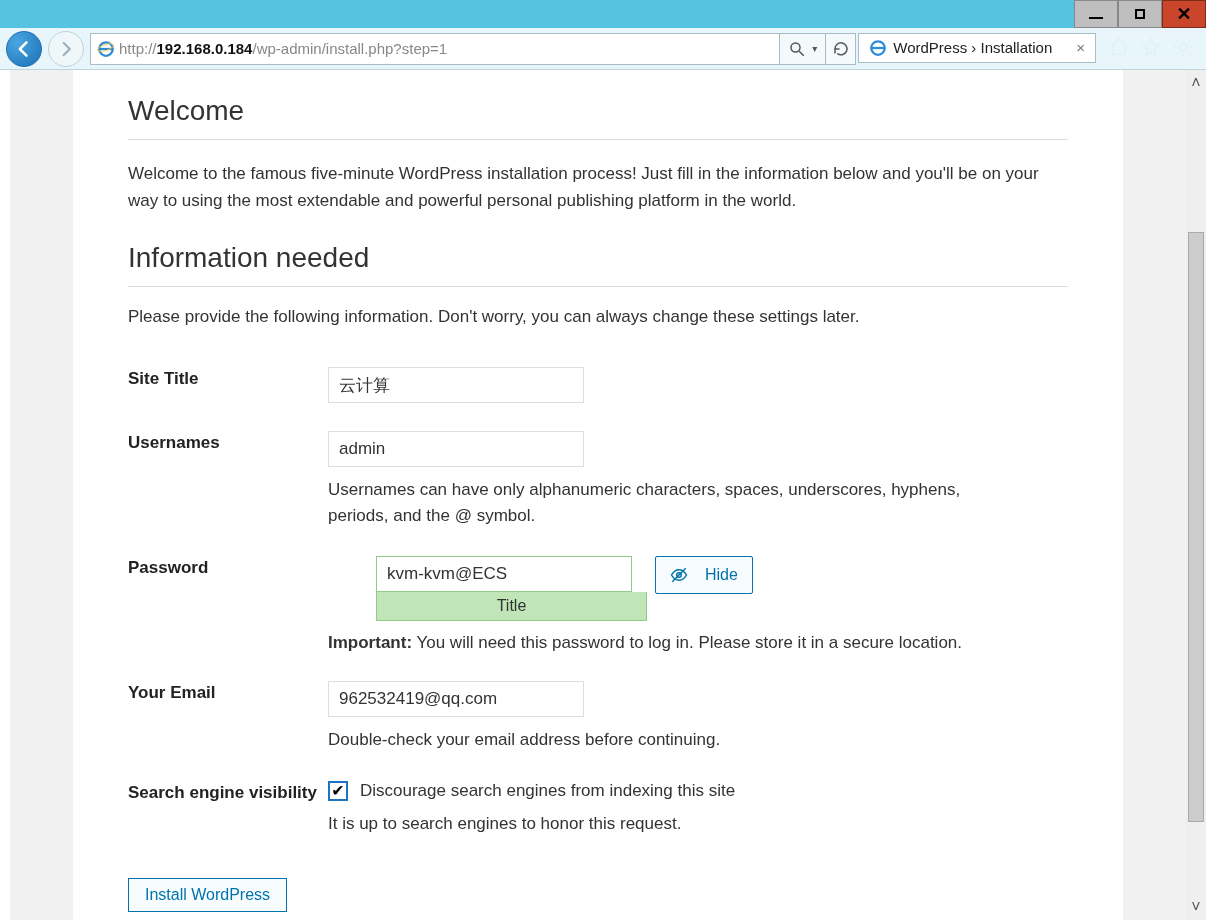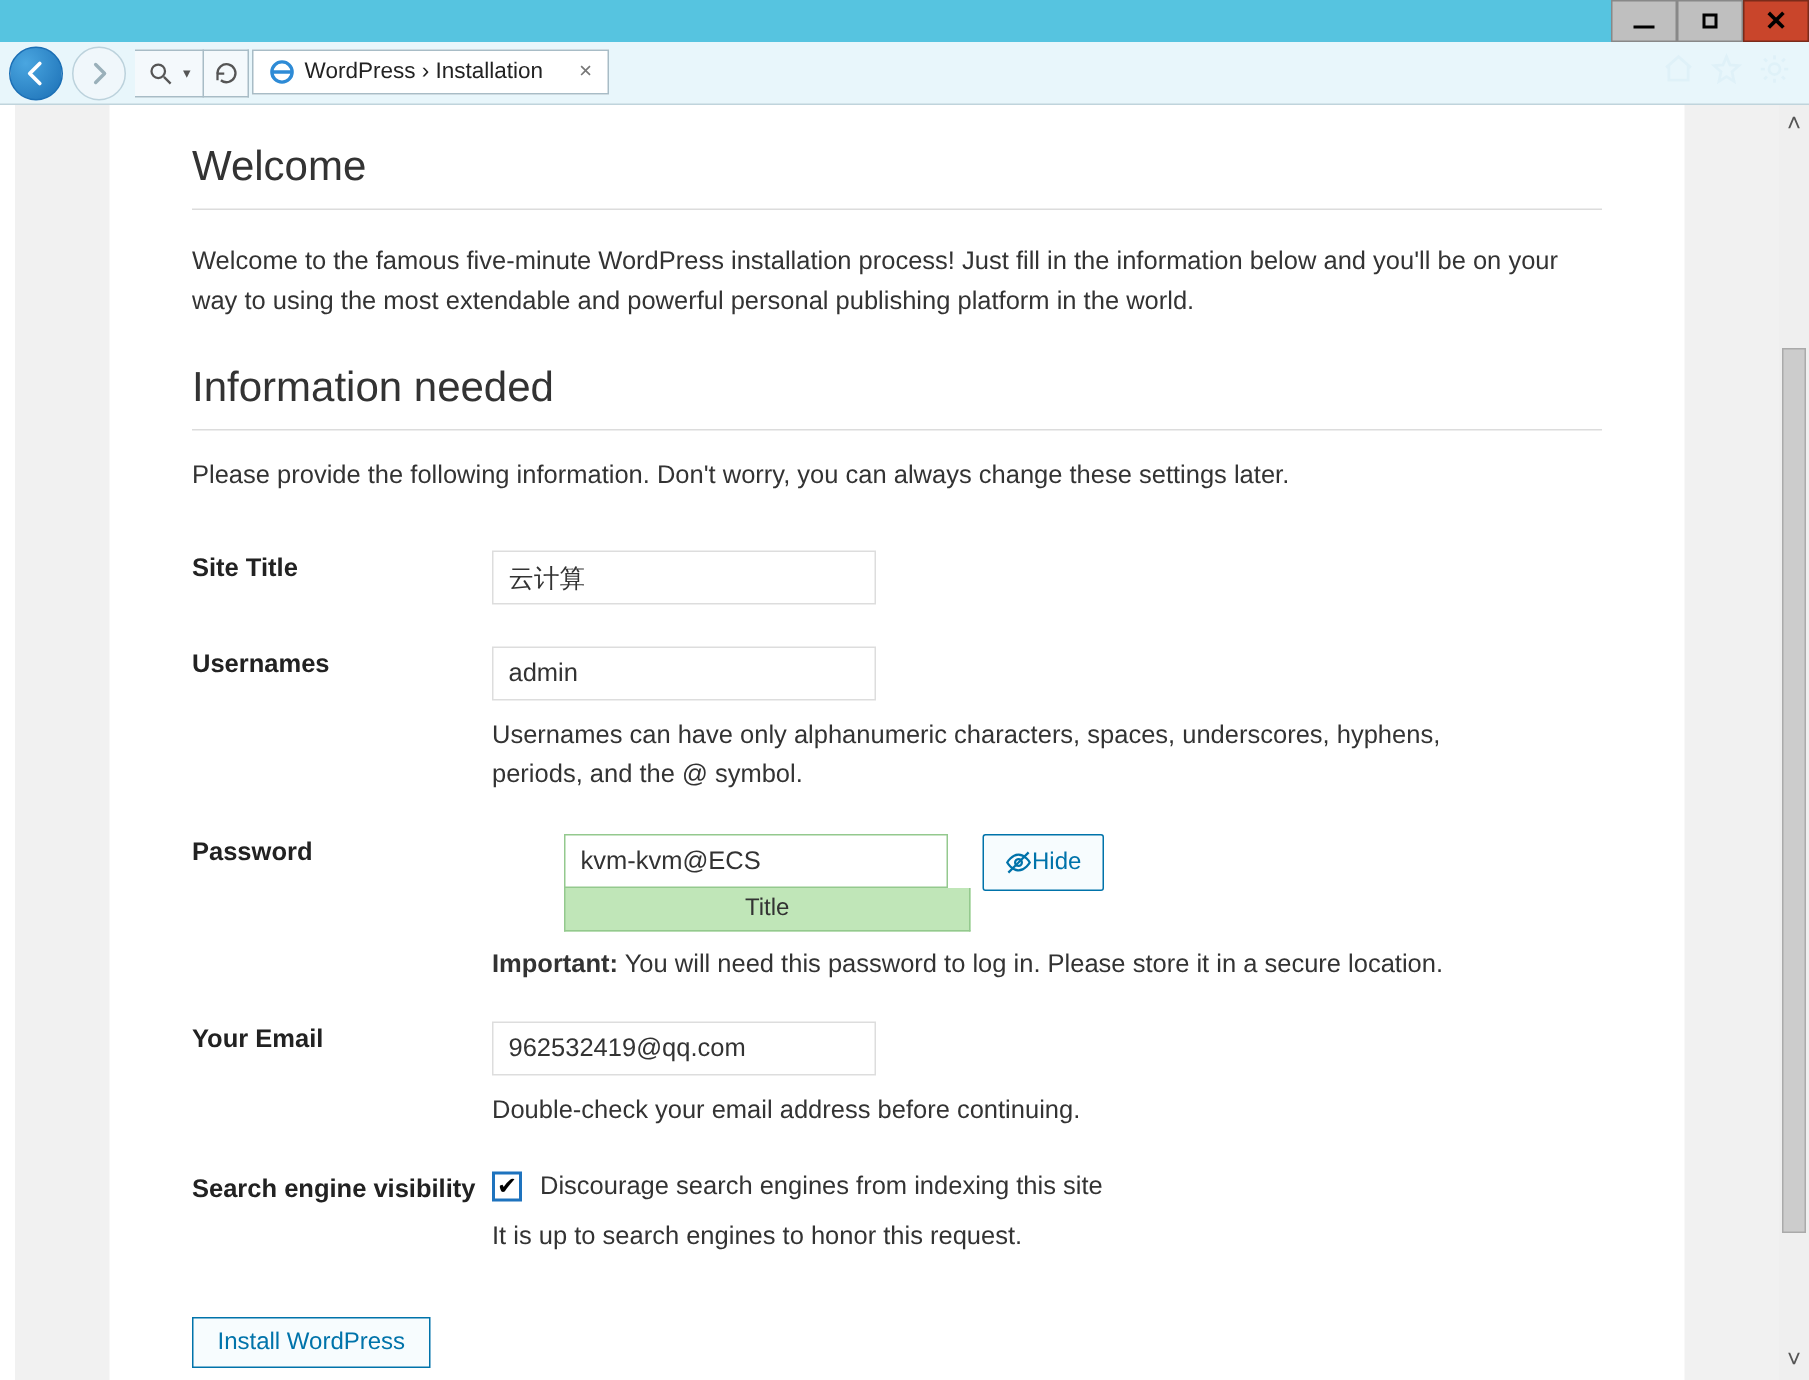--- a/index.html
+++ b/index.html
@@ -49,21 +49,21 @@
   p.lead { font-size: 17px; color: #333; line-height: 1.6; margin-bottom: 28px; }
   p.sub { font-size: 17px; color: #333; margin-bottom: 26px; }
 
   table.form-table { width: 100%; border-collapse: collapse; }
   table.form-table th { text-align: left; vertical-align: top; width: 200px; font-weight: 700; font-size: 17px; padding: 16px 0; color: #222;}
   table.form-table td { padding: 14px 0; vertical-align: top; }
   input.text-input { width: 256px; height: 36px; border: 1px solid #ddd; padding: 0 10px; font-size: 17px; color: #333; background: #fff; }
   .desc { font-size: 17px; color: #333; margin-top: 10px; line-height: 1.5; max-width: 640px;}
 
   .pwd-row { display: flex; gap: 8px; align-items: stretch; padding-left: 48px; }
-  .hide-btn { display: inline-flex; align-items: center; gap: 0; border: 1px solid #0073aa; background: #f7fcfe; color: #0073aa; padding: 0 14px; font-size: 16px; height: 38px; cursor: pointer; border-radius: 2px; }
+  .hide-btn { display: inline-flex; align-items: center; gap: 17px; border: 1px solid #0073aa; background: #f7fcfe; color: #0073aa; padding: 0 14px; font-size: 16px; height: 38px; cursor: pointer; border-radius: 2px; }
   .strength { width: 271px; border: 1px solid #94c98e; border-top: none; background: #c0e6b8; text-align: center; font-size: 16px; color: #333; padding: 5px 0; }
   .important { font-size: 17px; margin-top: 12px; max-width: 660px; color:#333;}
   .important b { font-weight: 700; }
 
   .checkbox-row { display: flex; align-items: center; gap: 12px; font-size: 17px; }
   .chk { width: 20px; height: 20px; border: 2px solid #1e73be; background: #fff; display: inline-flex; align-items: center; justify-content: center; font-size: 16px; color: #000; }
 
   .install-btn { display: inline-block; margin-top: 28px; border: 1px solid #0073aa; background: #f7fcfe; color: #0073aa; padding: 7px 16px; font-size: 16px; cursor: pointer; border-radius: 0; }
 
   .icon-stroke { stroke: #dff1f8; stroke-width: 2; fill: none; }
@@ -91,20 +91,30 @@
           <path d="M15 4 L7 12 L15 20" stroke="#fff" stroke-width="3" fill="none" stroke-linecap="round" stroke-linejoin="round"></path>
         </svg>
     </div>
     <div class="nav-btn nav-fwd">
       <svg viewBox="0 0 24 24" width="18" height="18">
           <path d="M9 4 L17 12 L9 20" stroke="#9ab0ba" stroke-width="3" fill="none" stroke-linecap="round" stroke-linejoin="round"></path>
         </svg>
     </div>
 
     <div class="addr-area">
+      <div class="addr-box">
+        <svg class="ie-e" viewBox="0 0 24 24">
+          <circle cx="12" cy="12" r="9" fill="none" stroke="#2e8bd6" stroke-width="3"></circle>
+          <path d="M3 12 h18" stroke="#2e8bd6" stroke-width="3"></path>
+          <ellipse cx="12" cy="10" rx="11" ry="4" fill="none" stroke="#f6c44a" stroke-width="1.2" transform="rotate(-18 12 12)"></ellipse>
+        </svg>
+        <span class="url-text">
+          <span>http://</span><span class="host">192.168.0.184</span><span>/wp-admin/install.php?step=1</span>
+        </span>
+      </div>
       <div class="search-segment">
         <svg width="18" height="18" viewBox="0 0 24 24">
             <circle cx="10" cy="10" r="6" stroke="#555" stroke-width="2" fill="none"></circle>
             <line x1="15" y1="15" x2="21" y2="21" stroke="#555" stroke-width="2"></line>
           </svg>
         <span class="search-caret">▾</span>
       </div>
       <div class="refresh-btn">
         <svg width="18" height="18" viewBox="0 0 24 24">
             <path d="M4 12 a8 8 0 1 1 3 6" stroke="#555" stroke-width="2" fill="none"></path>

